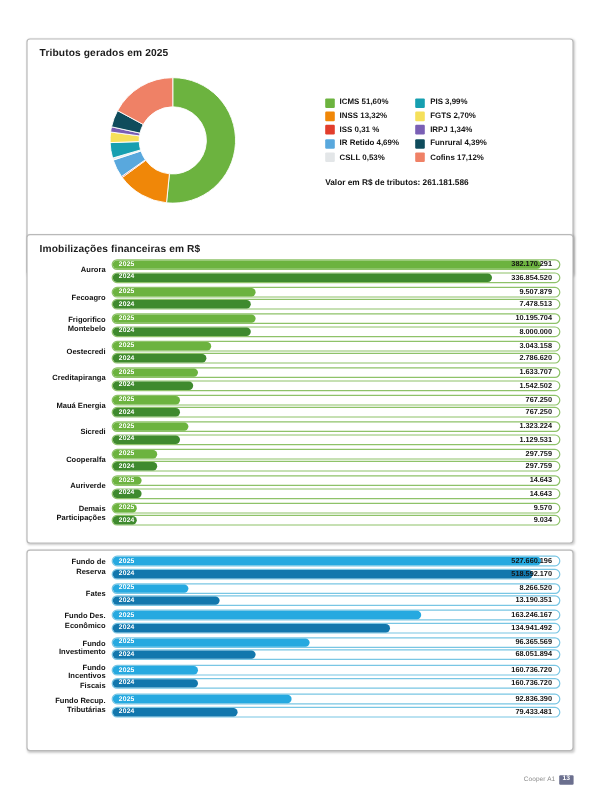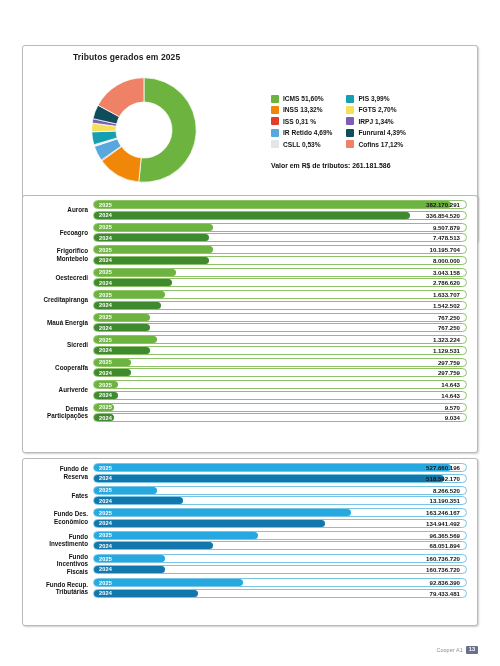--- a/index.html
+++ b/index.html
@@ -23,21 +23,21 @@
   }
   .panel-title{
     font-size:8.5px;
     font-weight:bold;
     color:#1c1c1c;
     letter-spacing:.1px;
     padding:6px 0 0 10px;
   }
 
   
-  #panel-tributos{left:22px;top:45px;width:456px;height:197px;padding-left:40px;}
+  #panel-tributos{left:22px;top:32px;width:456px;height:197px;}
   .donut-wrap{position:absolute;left:60px;top:28px;width:122px;height:112px;}
   .donut-svg{display:block;}
 
   .legend{
     position:absolute;left:248px;top:48px;width:200px;
   }
   .legend-cols{display:flex;gap:14px;}
   .legend-col{display:flex;flex-direction:column;gap:2.4px;}
   .legend-item{display:flex;align-items:center;gap:4px;height:9px;}
   .swatch{width:8px;height:8px;flex:0 0 8px;border-radius:1px;}
@@ -173,20 +173,21 @@
               <span class="swatch" style="background: rgb(239, 129, 102);"></span>
               <span class="legend-label">Cofins 17,12%</span>
             </div>
           </div>
       </div>
       <div class="legend-total">Valor em R$ de tributos: 261.181.586</div>
     </div>
   </section>
 
   <section class="panel" id="panel-imob">
+    <div class="panel-title">Imobilizações financeiras em R$</div>
     <div class="rows g" id="rows-imob">
         <div class="grp">
           <div class="grp-label">Aurora</div>
           <div class="grp-bars">
             <div class="barline">
               <div class="track">
                 <div class="fill f25" style="width: 96%;"></div>
               </div>
               <div class="yr">2025</div>
               <div class="val">382.170.291</div>

